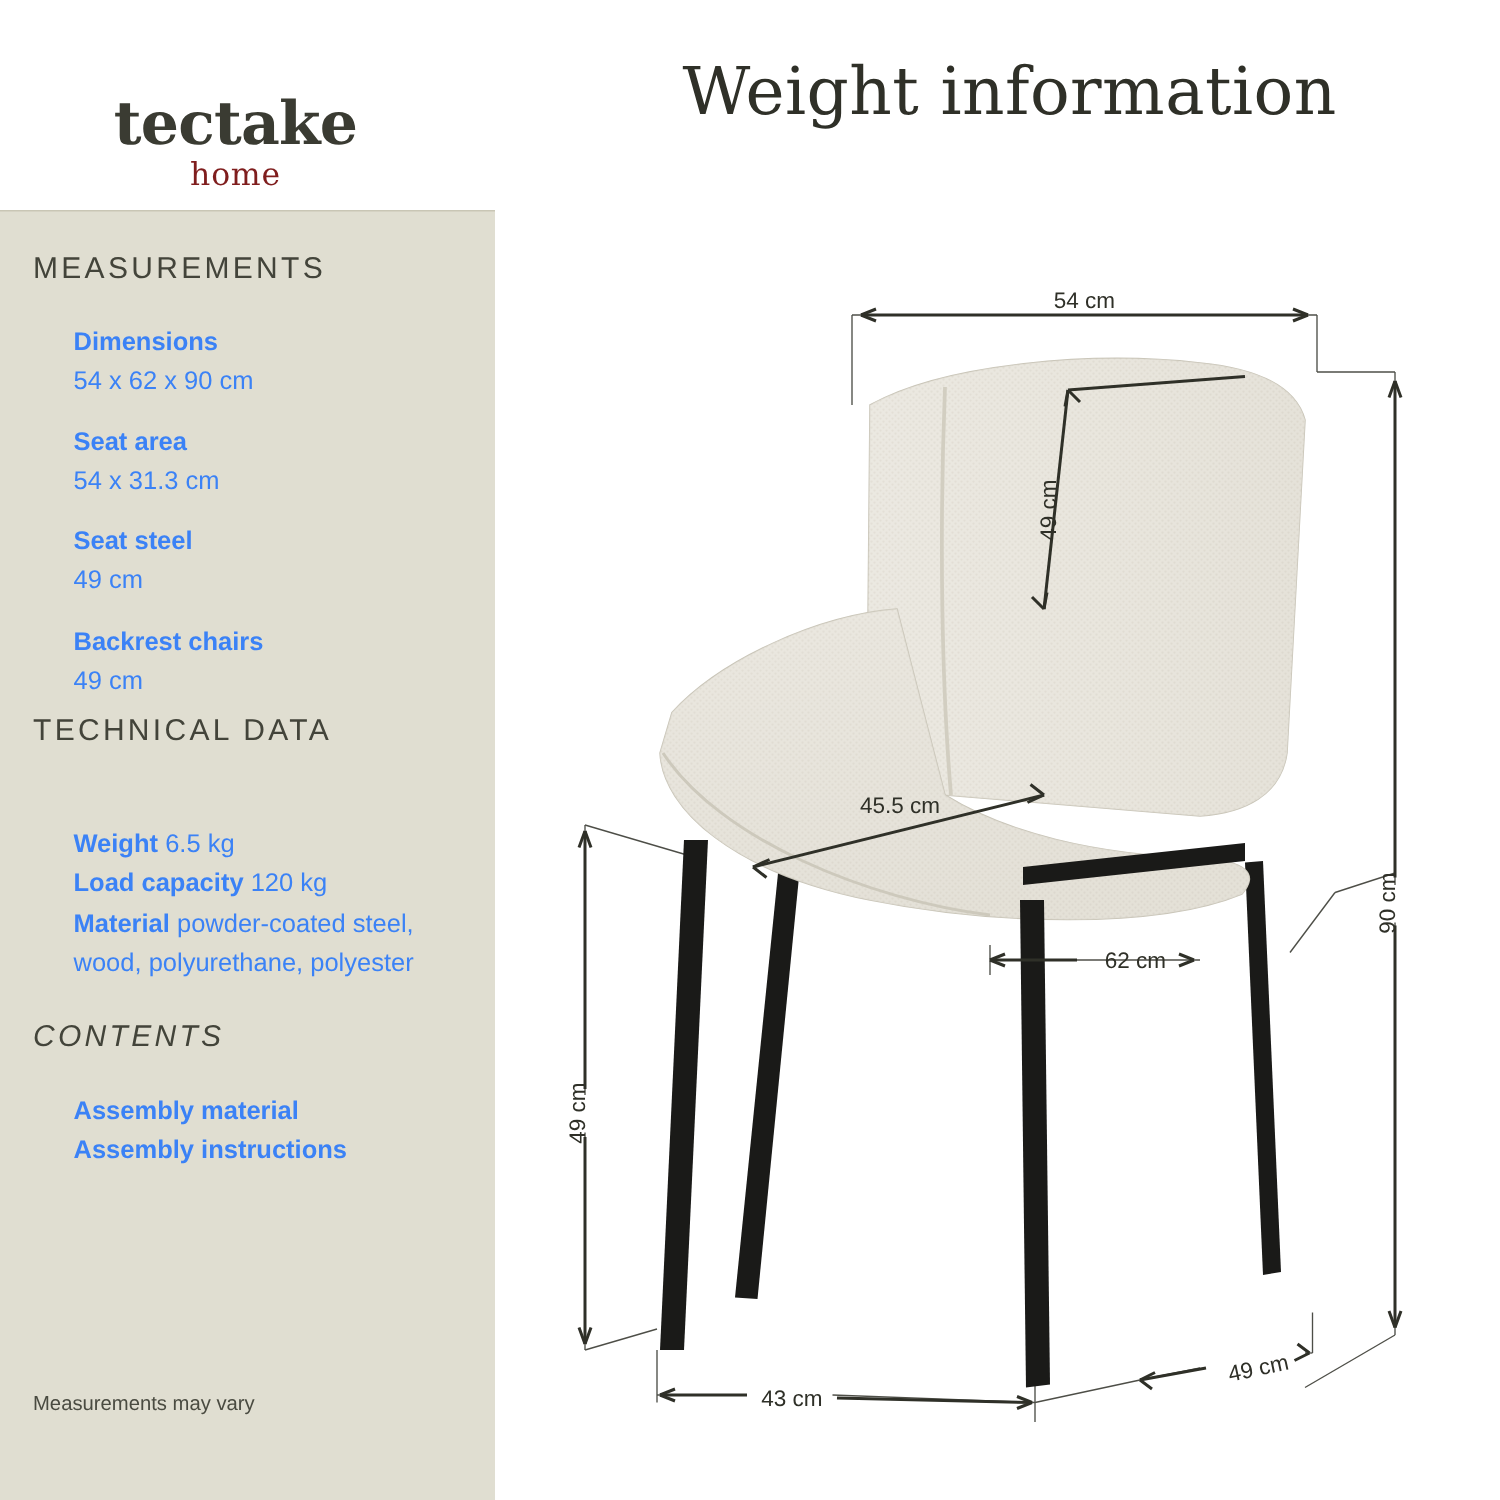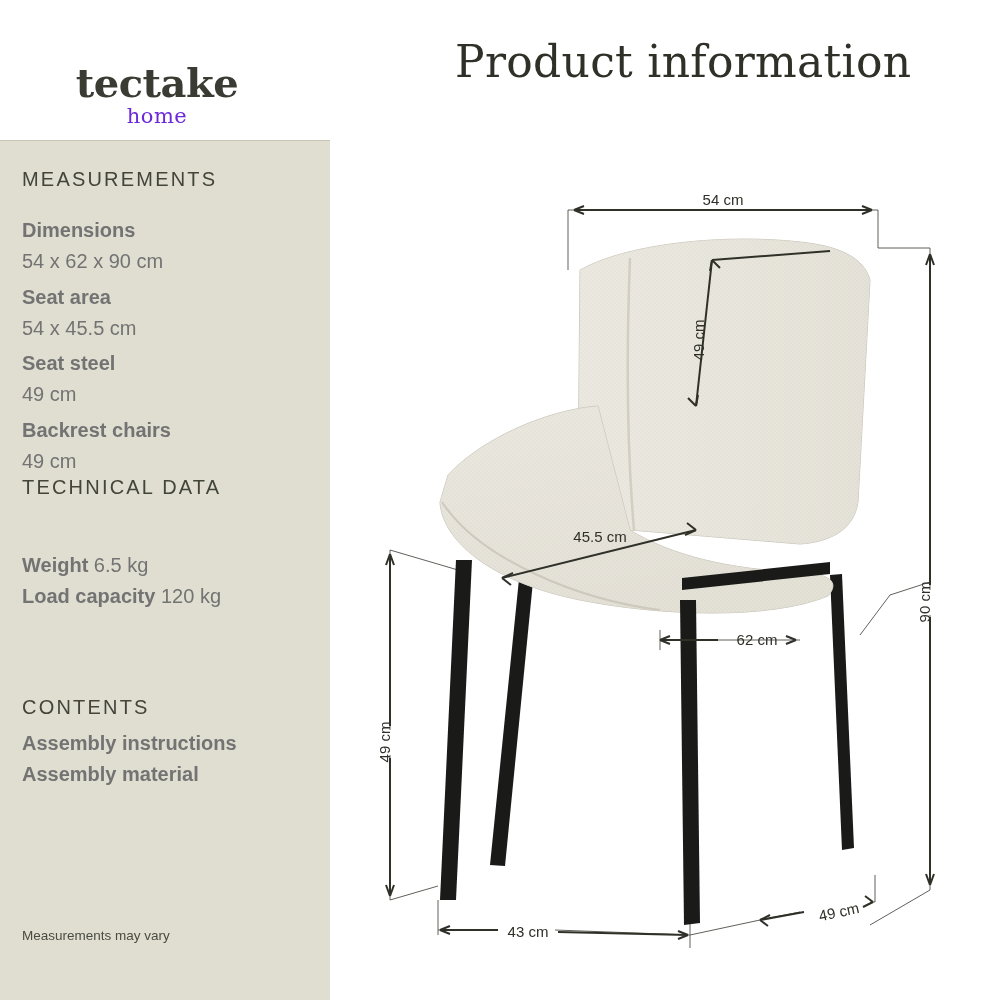--- a/index.html
+++ b/index.html
@@ -61,40 +61,41 @@
     font-weight: bold;
     font-size: 40px;
     letter-spacing: -0.5px;
     color: #3a3b32;
     line-height: 1;
     margin-top: 31px;
   }
   .logo-sub {
     font-family: "DejaVu Serif", serif;
     font-size: 21px;
-    color: #6d28d9;
+    color: #7f1d1d;
     line-height: 1.1;
     margin-top: 2px;
     letter-spacing: 0.5px;
   }
 
   
   .sec-head {
     position: absolute;
     font-size: 20px;
     letter-spacing: 2.2px;
     color: #43443a;
     font-weight: 400;
     text-align: right;
   }
   .blk {
     position: absolute;
-    font-size: 20px;
+    font-size: 17px;
     line-height: 1.55;
-    color: #737373;
+    color: #3b82f6;
+    margin-left: 27px;
   }
   .blk b {
     font-weight: bold;
   }
   .blk .lbl {
     font-weight: bold;
   }
   .footnote {
     position: absolute;
     left: 22px;
@@ -146,21 +147,21 @@
 
     <div class="sec-head" style="left:22px; top:168px;">MEASUREMENTS</div>
 
     <div class="blk" style="left:22px; top:215px;">
       <div class="lbl">Dimensions</div>
       <div>54 x 62 x 90 cm</div>
     </div>
 
     <div class="blk" style="left:22px; top:282px;">
       <div class="lbl">Seat area</div>
-      <div>54 x 45.5 cm</div>
+      <div>54 x 31.3 cm</div>
     </div>
 
     <div class="blk" style="left:22px; top:348px;">
       <div class="lbl">Seat steel</div>
       <div>49 cm</div>
     </div>
 
     <div class="blk" style="left:22px; top:415px;">
       <div class="lbl">Backrest chairs</div>
       <div>49 cm</div>
@@ -170,33 +171,37 @@
 
     <div class="blk" style="left:22px; top:550px; width:265px;">
       <div>
         <b>Weight</b> 
         <span>6.5 kg</span>
       </div>
       <div>
         <b>Load capacity</b> 
         <span>120 kg</span>
       </div>
-    </div>
-
-    <div class="sec-head" style="left:22px; top:696px;">CONTENTS</div>
+      <div>
+        <b>Material</b> 
+        <span>powder-coated steel, wood, polyurethane, polyester</span>
+      </div>
+    </div>
+
+    <div class="sec-head" style="left:22px; top:680px;font-style:italic;">CONTENTS</div>
 
     <div class="blk" style="left:22px; top:728px; width:265px; font-weight:bold;">
+      <div>Assembly material</div>
       <div>Assembly instructions</div>
-      <div>Assembly material</div>
     </div>
 
     <div class="footnote">Measurements may vary</div>
   </div>
 
-  <div class="title">Product information</div>
+  <div class="title">Weight information</div>
 
   <div class="stage">
     <svg width="670" height="870" viewBox="0 0 670 870" xmlns="http://www.w3.org/2000/svg">
 
       <defs>
         <pattern id="weave" width="4" height="4" patternUnits="userSpaceOnUse">
           <rect width="4" height="4" fill="#e9e6de"></rect>
           <circle cx="1" cy="1" r="0.75" fill="#dedad0"></circle>
           <circle cx="3" cy="3" r="0.75" fill="#dedad0"></circle>
         </pattern>

